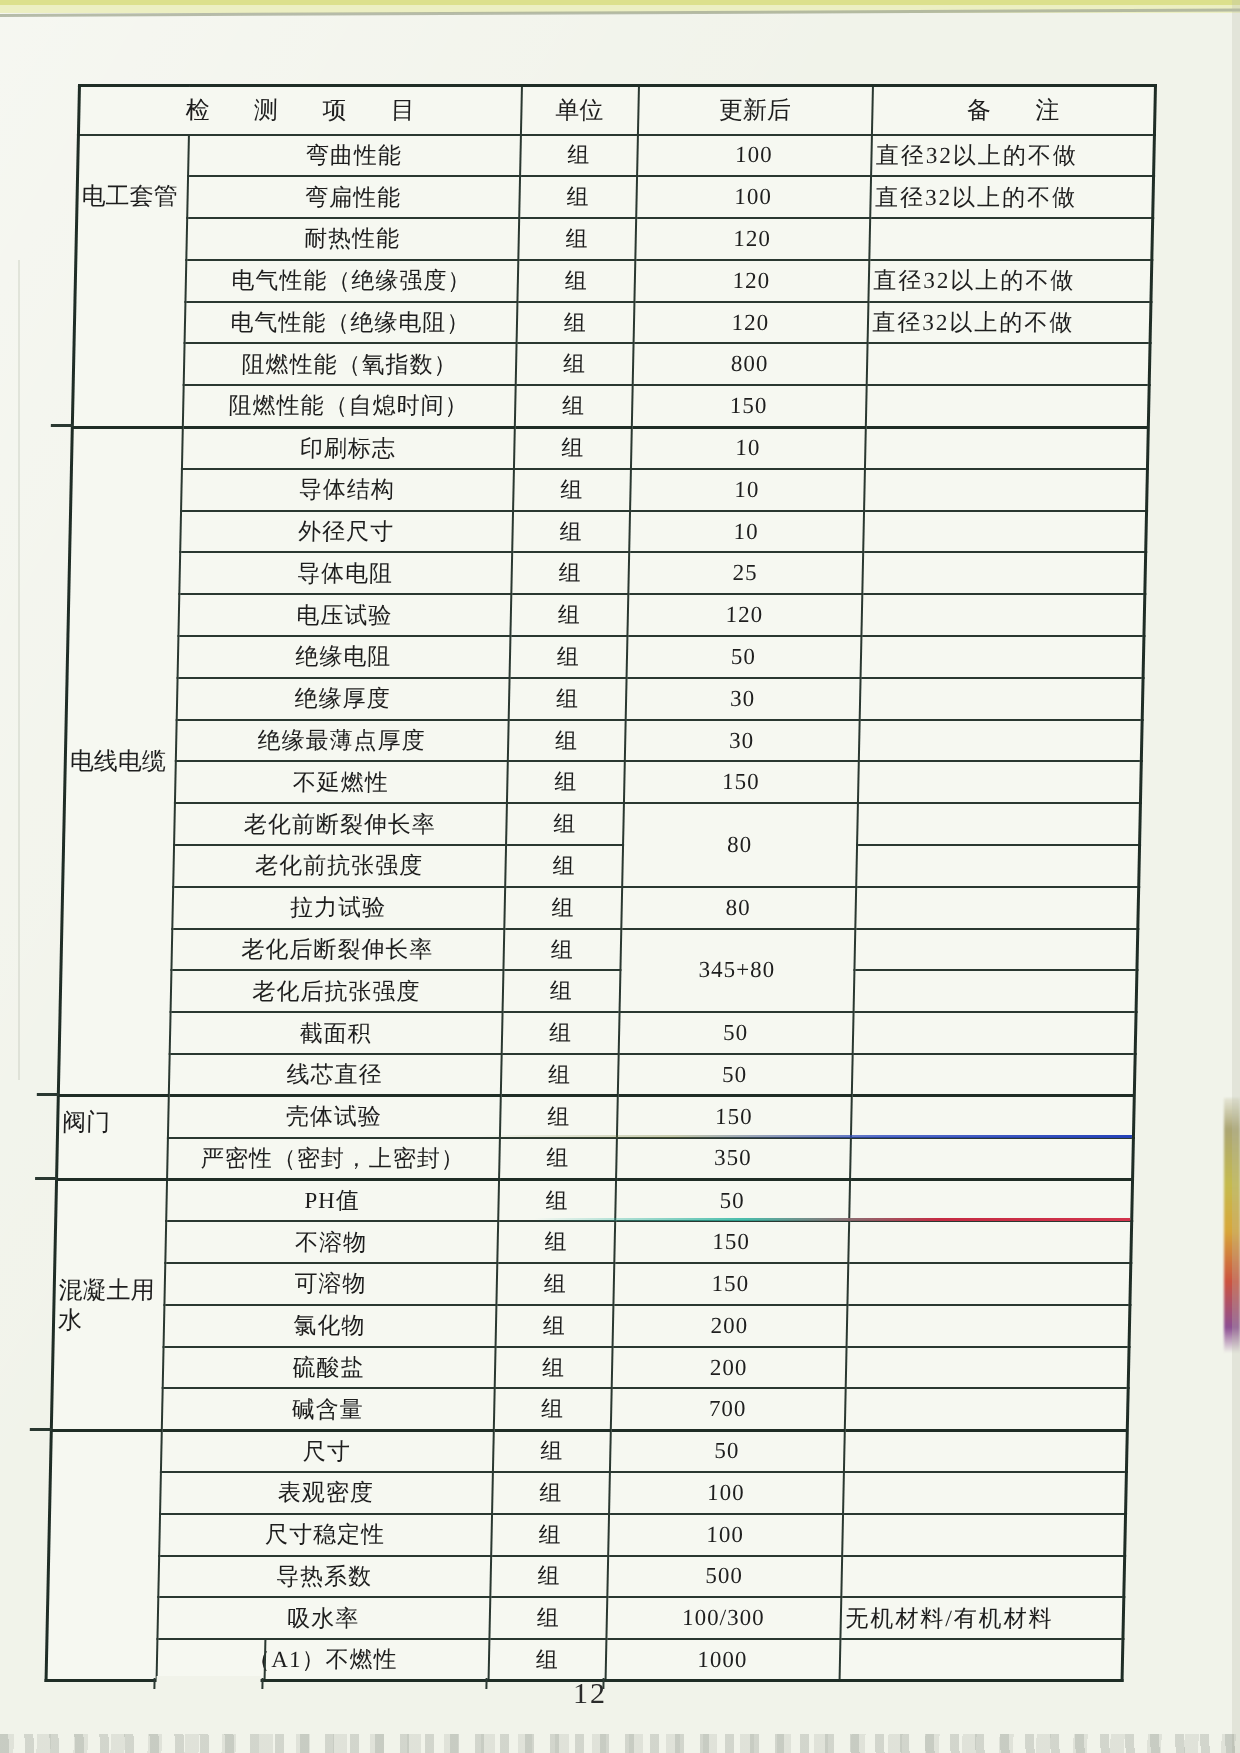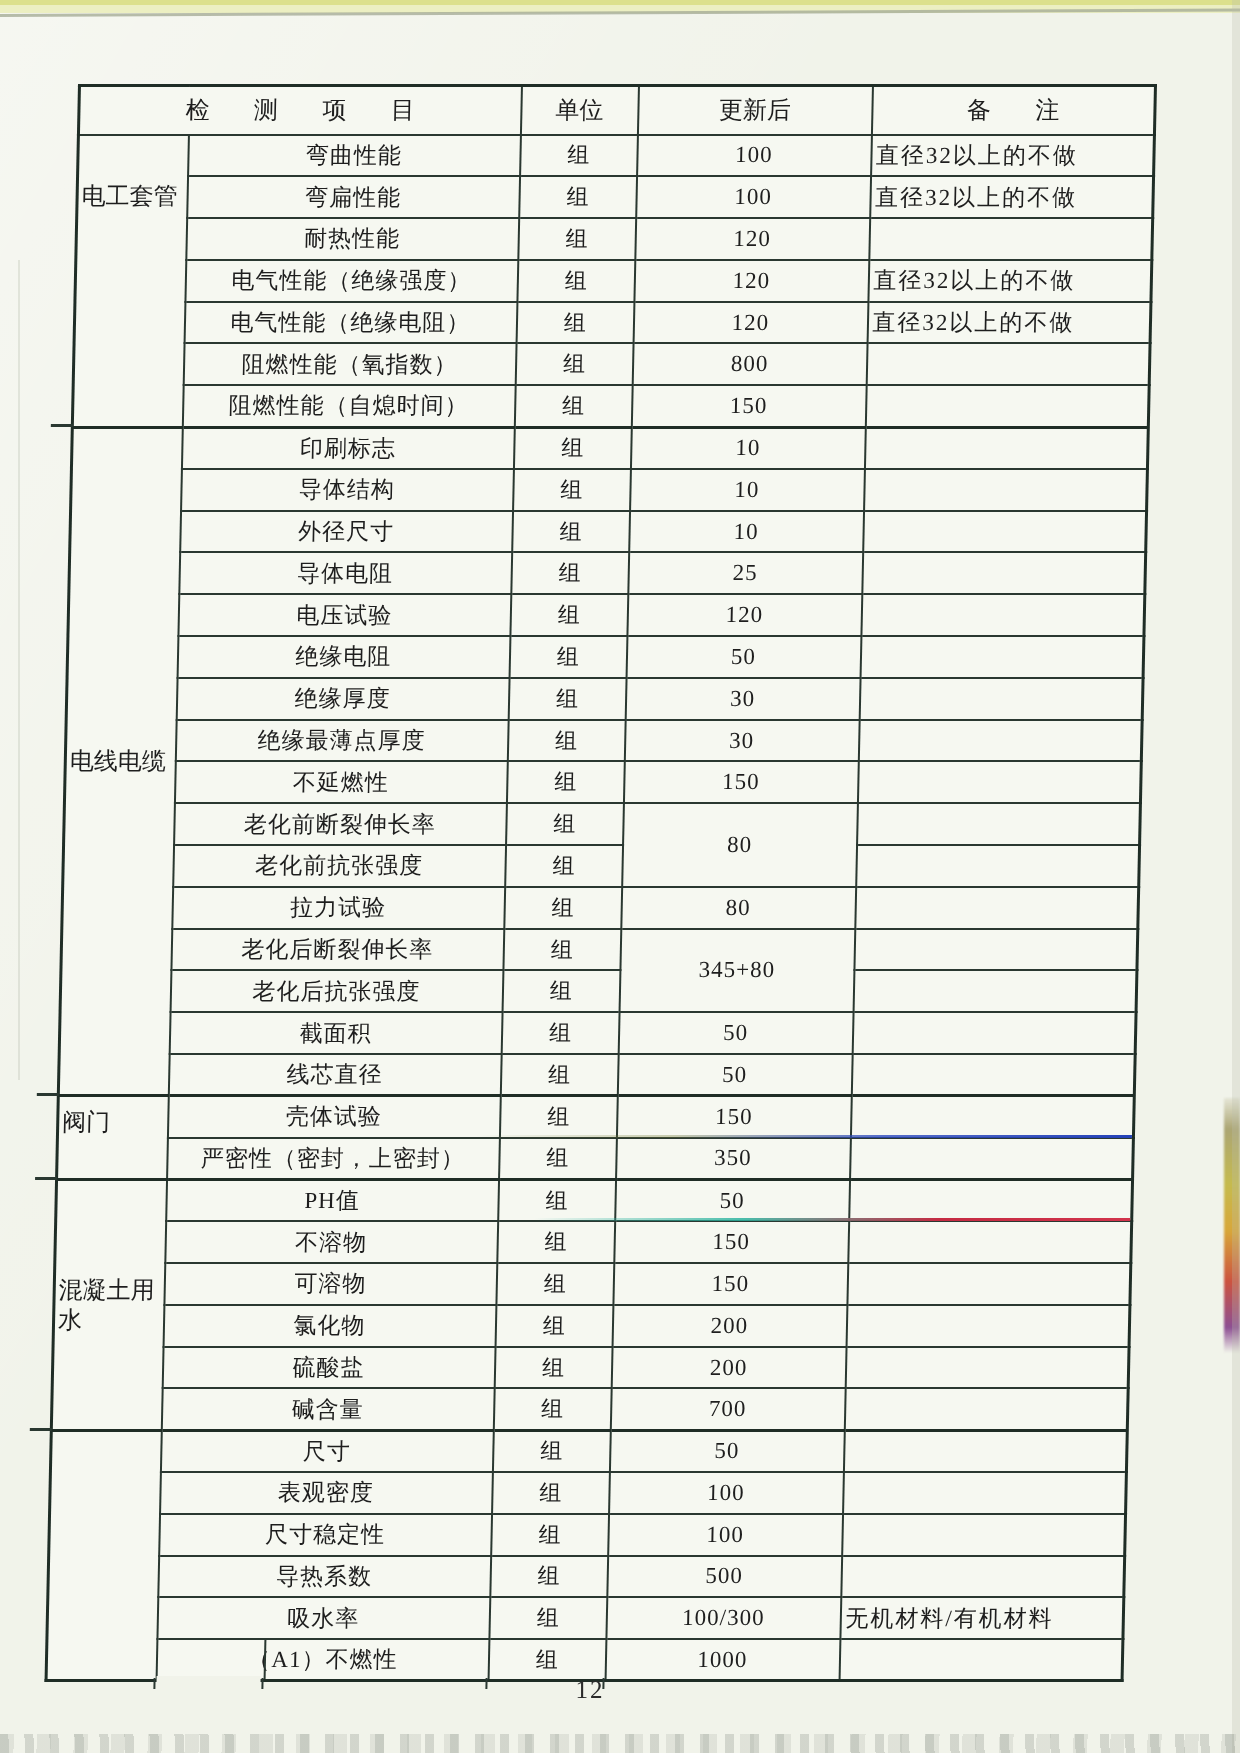--- a/index.html
+++ b/index.html
@@ -71,21 +71,21 @@
     background:linear-gradient(90deg, rgba(43,56,49,0) 0%, rgba(110,118,48,.35) 30%,
       rgba(40,70,190,.78) 62%, #2442b8 100%);}
   .red-line{position:absolute;left:480px;top:1134px;width:596px;height:3px;
     background:linear-gradient(90deg, rgba(43,56,49,0) 0%, rgba(43,179,159,.85) 35%,
       #c52b42 68%, #d2344c 100%);}
   .tail{position:absolute;width:2px;height:11px;top:1594px;background:var(--line);}
   .tick{position:absolute;left:-20px;width:22px;height:3px;background:var(--line);}
   .patch{position:absolute;left:112px;top:1592px;width:104px;height:8px;background:var(--pagebg);}
 
   .page-number{position:absolute;left:555px;top:1676px;width:70px;
-    text-align:center;font-size:25px;color:#2b2b2b;letter-spacing:2px;}
+    text-align:center;font-size:30px;color:#2b2b2b;letter-spacing:2px;}
 </style>
 </head>
 <body>
 
 <div class="page">
 
   <div class="top-band"></div>
   <div class="top-shadow"></div>
   <div class="crease"></div>
 

